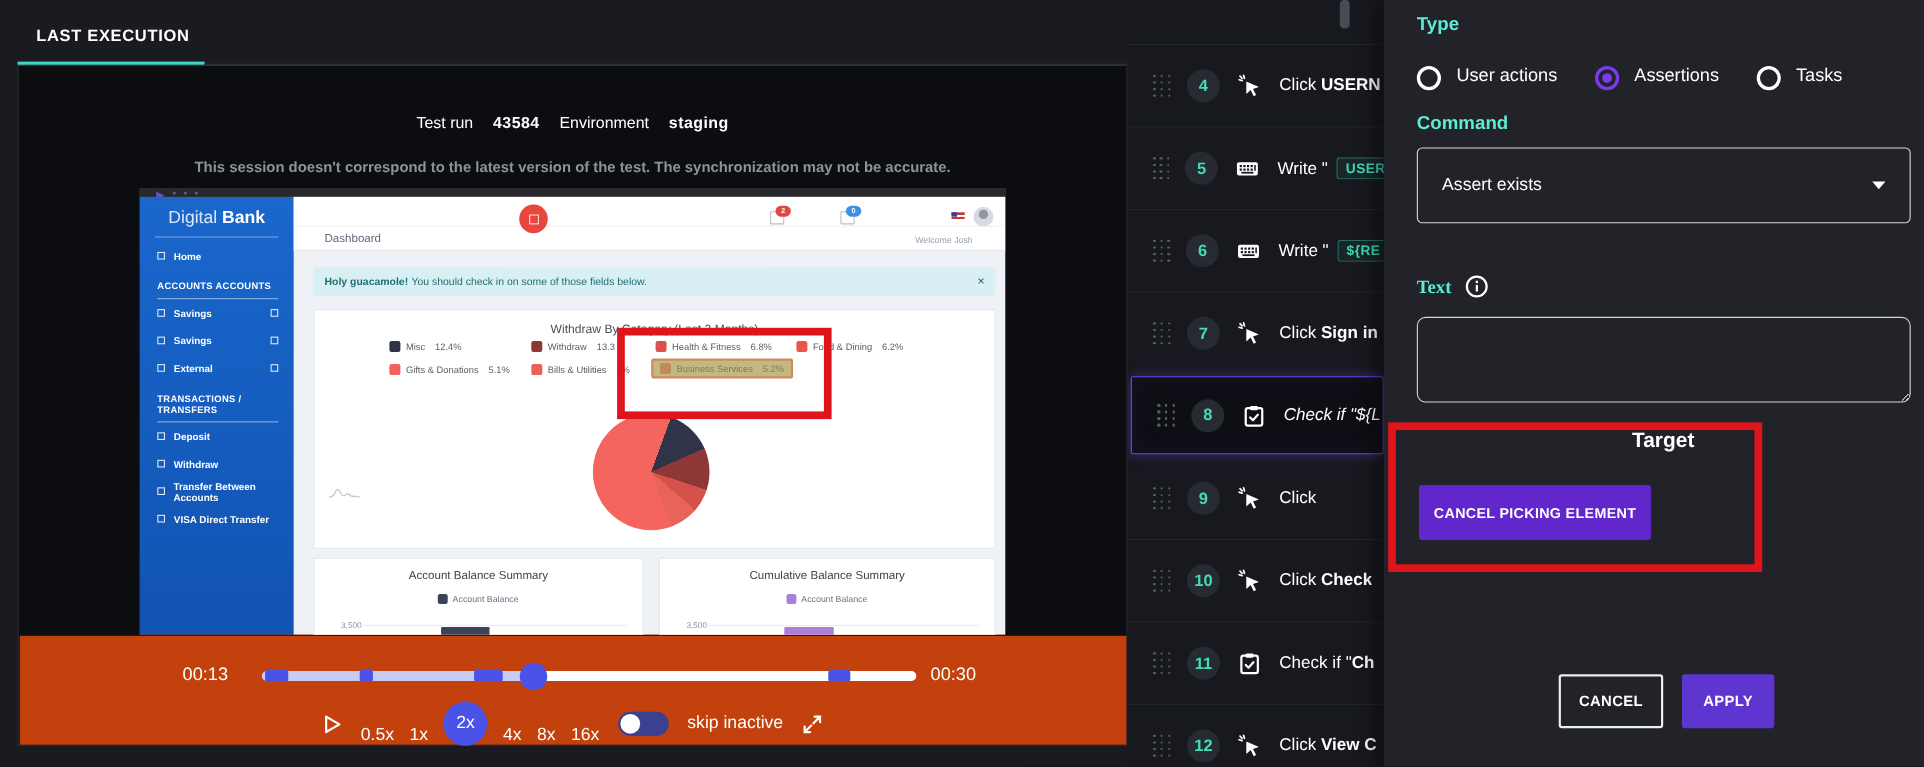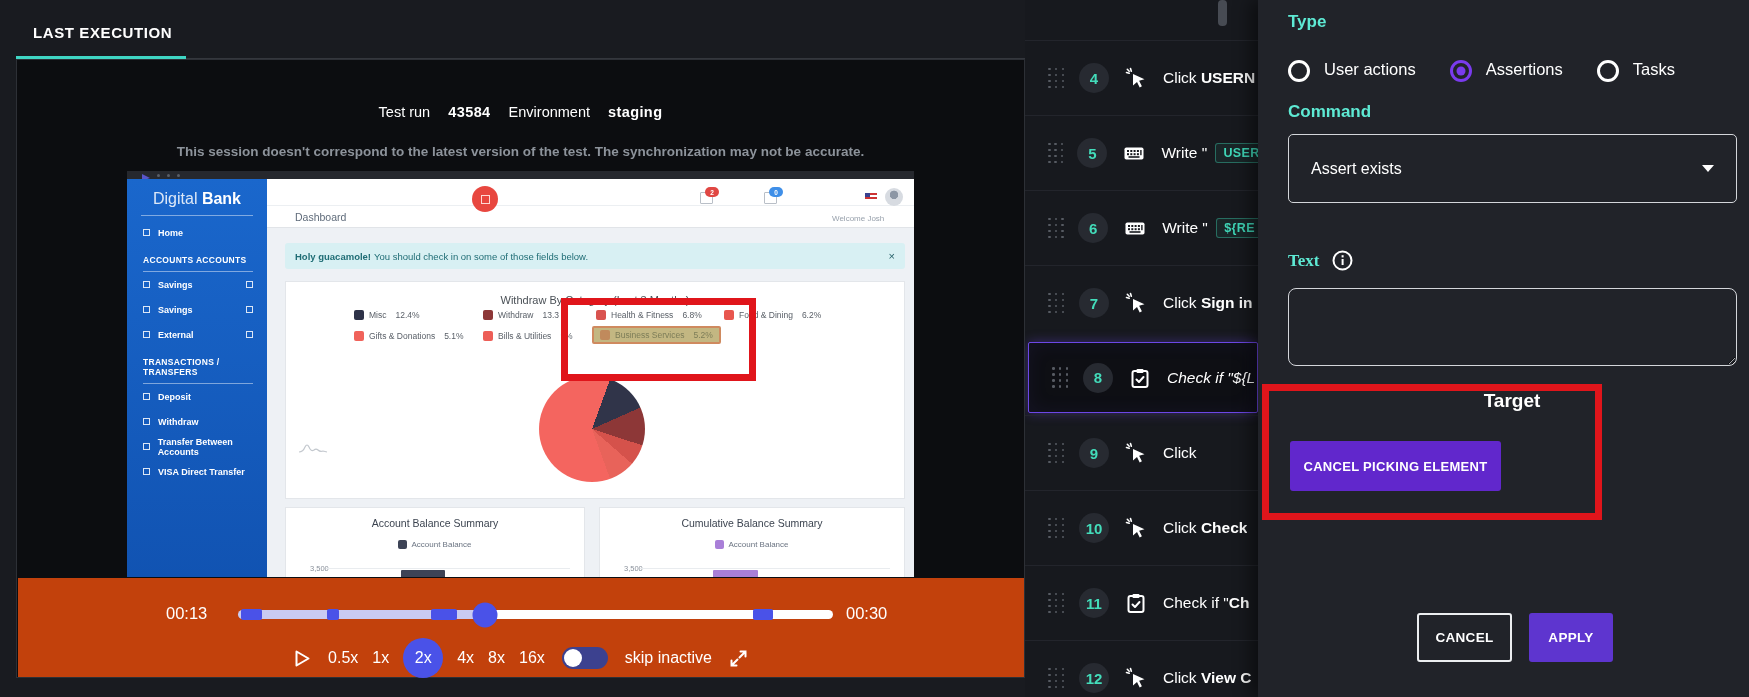--- a/index.html
+++ b/index.html
@@ -299,21 +299,21 @@
             <div class="marker" style="left: 86.5%; width: 3.5%;"></div>
           </div>
         <div class="knob" id="knob" style="left: 41.5%;"></div>
       </div>
       <div class="abs vtime" style="left:828px">00:30</div>
 
       <div class="abs controls">
         <svg width="17" height="19" viewBox="0 0 17 19" style="cursor:pointer">
           <path d="M2.5 2.5 L14.5 9.5 L2.5 16.5 Z" fill="none" stroke="#fff" stroke-width="2" stroke-linejoin="round"></path>
         </svg>
-        <span id="speed-buttons" style="display:flex;align-items:center;gap:14px">
+        <span id="speed-buttons" style="display:flex;align-items:flex-end;gap:14px">
             <span class="spd">0.5x</span>
             <span class="spd">1x</span>
             <span class="spd active">2x</span>
             <span class="spd">4x</span>
             <span class="spd">8x</span>
             <span class="spd">16x</span>
           </span>
         <span class="toggle">
             <span class="tknob"></span>
           </span>

